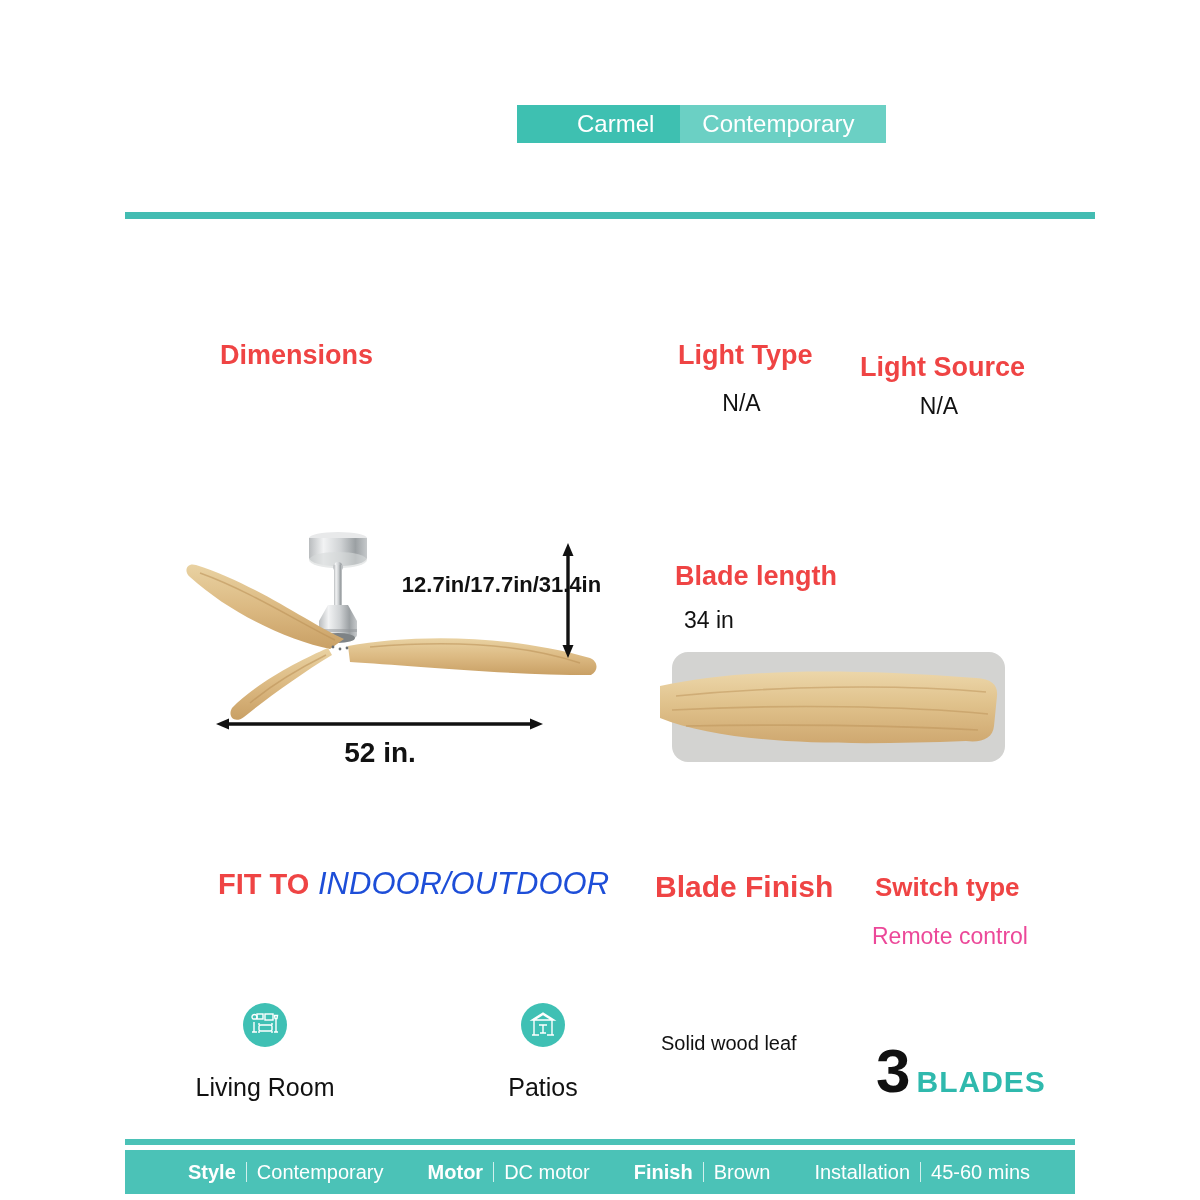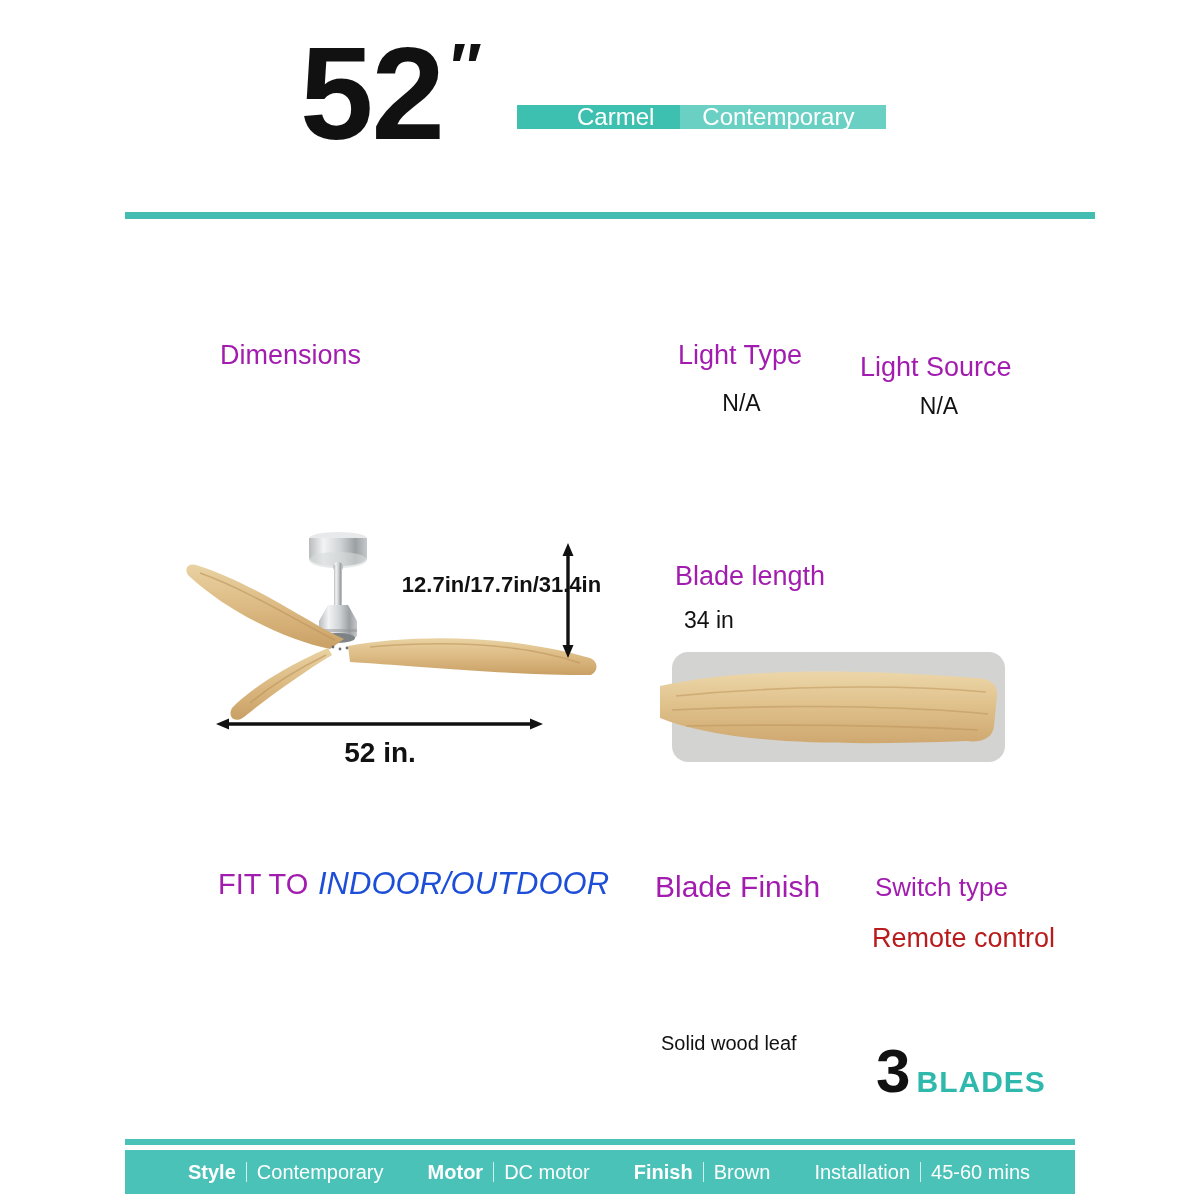--- a/index.html
+++ b/index.html
@@ -3,27 +3,27 @@
 <meta charset="utf-8">
 <style>
   * { margin:0; padding:0; box-sizing:border-box; }
   html,body { background:#ffffff; }
   body { font-family:"Liberation Sans","DejaVu Sans",sans-serif; color:#1a1a1a; }
   .canvas { position:relative; width:1200px; height:1200px; background:#fff; overflow:hidden; }
 
   
   .size-title { position:absolute; left:300px; top:28px; font-weight:900; font-size:132px; line-height:1; color:#111; letter-spacing:-2px; }
   .size-title .prime { font-size:66px; font-style:italic; font-weight:900; vertical-align:top; position:relative; top:6px; left:4px; letter-spacing:0; }
-  .badge { position:absolute; left:517px; top:105px; height:24px; display:flex; font-size:24px; color:#fff; }
+  .badge { position:absolute; left:517px; top:105px; height:38px; display:flex; font-size:24px; color:#fff; }
   .badge-left { background:#3ec0b1; padding:0 26px 0 60px; display:flex; align-items:center; }
   .badge-right { background:#6bd0c4; padding:0 32px 0 22px; display:flex; align-items:center; }
   .top-divider { position:absolute; left:125px; top:212px; width:970px; height:7px; background:#43bcb2; }
 
   
-  .h-teal { position:absolute; color:#a21caf; font-weight:normal; font-size:27px; white-space:nowrap; }
+  .h-teal { position:absolute; color:#ef4444; font-weight:bold; font-size:27px; white-space:nowrap; }
   .txt { position:absolute; white-space:nowrap; }
 
   
   .na { font-size:23px; color:#111; }
 
   
   .fan-wrap { position:absolute; left:170px; top:525px; width:430px; height:265px; }
   .dim-h-label { left:358px; top:572px; width:205px; text-align:center; font-weight:bold; font-size:22px; color:#111;margin-left:41px; }
   .dim-w-label { left:295px; top:737px; width:170px; text-align:center; font-weight:bold; font-size:28px; color:#111; }
 
@@ -41,39 +41,38 @@
   .room-label { margin-top:26px; font-size:25px; color:#111; }
 
   
   .wood-swatch { position:absolute; left:661px; top:917px; width:151px; height:141px;
     background:
       repeating-linear-gradient(97deg, rgba(176,124,66,0) 0px, rgba(176,124,66,0) 13px, rgba(170,116,58,0.40) 19px, rgba(176,124,66,0) 27px, rgba(176,124,66,0) 40px),
       linear-gradient(97deg, #eedab2 0%, #e3c globale 0%, #dcbb84 26%, #ecd7ab 48%, #d8b277 70%, #ead5a9 88%, #e3c globale 100%),
       linear-gradient(97deg, #eedab2 0%, #dcbb84 30%, #ecd7ab 55%, #d8b277 78%, #ead5a9 100%);
   }
   .swatch-caption { font-size:20px; color:#111; }
-  .switch-value { font-size:27px; color:#b91c1c; }
+  .switch-value { font-size:23px; color:#ec4899; }
   .blades-row { position:absolute; left:876px; top:1040px; display:flex; align-items:baseline; }
   .blades-count { font-size:62px; font-weight:900; color:#111; line-height:1; }
   .blades-word { font-size:30px; font-weight:bold; color:#2fb9ad; margin-left:6px; letter-spacing:1px; }
 
   
   .footer-strip { position:absolute; left:125px; top:1139px; width:950px; height:6px; background:#4bc2b7; }
   .footer-bar { position:absolute; left:125px; top:1150px; width:950px; height:44px; background:#4bc2b7;
     display:flex; align-items:center; justify-content:space-between; padding:0 45px 0 63px; color:#fff; font-size:20px; }
   .spec { display:flex; align-items:center; white-space:nowrap; }
   .spec .lbl { font-weight:bold; }
   .spec .sep { width:1px; height:20px; background:rgba(255,255,255,0.75); margin:0 10px; }
 </style>
 </head>
 <body>
 
 <div class="canvas">
 
-  <div class="size-title"><span>52</span><span class="prime">″</span></div>
 
   <div class="badge">
     <span class="badge-left">Carmel</span>
     <span class="badge-right">Contemporary</span>
   </div>
 
   <div class="top-divider"></div>
 
   <div class="h-teal" style="left:220px; top:340px;">Dimensions</div>
   <div class="h-teal" style="left:678px; top:340px;">Light Type</div>
@@ -151,20 +150,43 @@
         <stop offset="1" stop-color="#cfa870"></stop>
       </linearGradient>
     </defs>
     <path d="M4,34 C70,20 160,14 320,26 C336,27 342,33 341,44 L338,74 C337,86 326,91 310,89 C180,94 70,92 4,66 Z" fill="url(#woodb)"></path>
     <path d="M20,44 C120,34 240,32 330,40 M16,58 C130,52 250,54 332,62 M30,74 C140,72 250,74 322,78" stroke="#bb9257" stroke-width="1.6" fill="none" opacity="0.5"></path>
   </svg>
 
   <div class="h-teal fit-label" style="left:218px; top:868px;">FIT TO</div>
   <div class="txt fit-value" style="left:318px; top:866px;">INDOOR/OUTDOOR</div>
 
+  <div class="room" style="left:185px; top:1003px;">
+    <div class="room-circle">
+      <svg width="30" height="30" viewBox="0 0 30 30" fill="none" stroke="#fff" stroke-width="1.4">
+        <rect x="7" y="4" width="6" height="5"></rect>
+          <rect x="15" y="4" width="8" height="6"></rect>
+        <path d="M4,12 v10 M3,9 a2.5,2.5 0 1 1 3,0 z M2,22 h5"></path>
+        <rect x="9" y="15" width="13" height="6" rx="1.5"></rect>
+          <path d="M9,21 v2 M22,21 v2 M9,15 v-2 M22,15 v-2"></path>
+        <path d="M26,8 v14 M24.5,5.5 h3 l-0.5,3 h-2 z M24,22 h4"></path>
+      </svg>
+    </div>
+    <div class="room-label">Living Room</div>
+  </div>
+  <div class="room" style="left:463px; top:1003px;">
+    <div class="room-circle">
+      <svg width="30" height="30" viewBox="0 0 30 30" fill="none" stroke="#fff" stroke-width="1.4">
+        <path d="M15,3 L4,10 h22 z M6,10 l9,-5.5 9,5.5"></path>
+        <path d="M6,10 v15 M24,10 v15 M4,25 h7 M19,25 h7"></path>
+        <path d="M11,15 h8 M15,15 v8 M12,23 h6"></path>
+      </svg>
+    </div>
+    <div class="room-label">Patios</div>
+  </div>
 
   <div class="h-teal" style="left:655px; top:870px; font-size:30px;">Blade Finish</div>
   <div class="wood-swatch"></div>
   <div class="txt swatch-caption" style="left:661px; top:1032px;">Solid wood leaf</div>
 
   <div class="h-teal" style="left:875px; top:872px; font-size:26px;">Switch type</div>
   <div class="txt switch-value" style="left:872px; top:923px;">Remote control</div>
 
   <div class="blades-row">
     <span class="blades-count">3</span>

